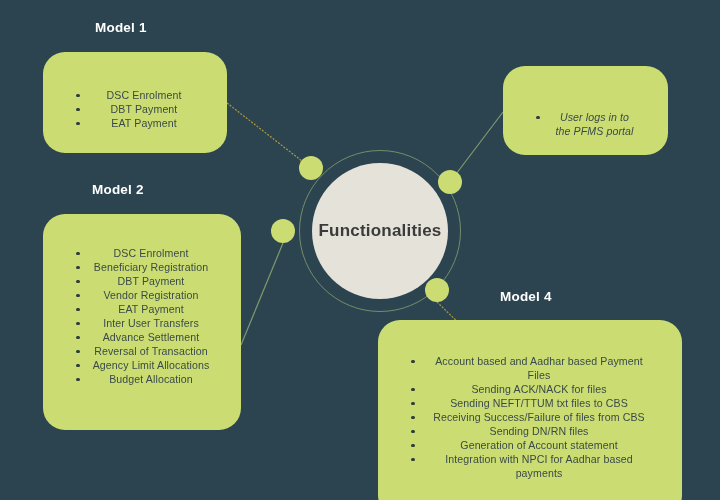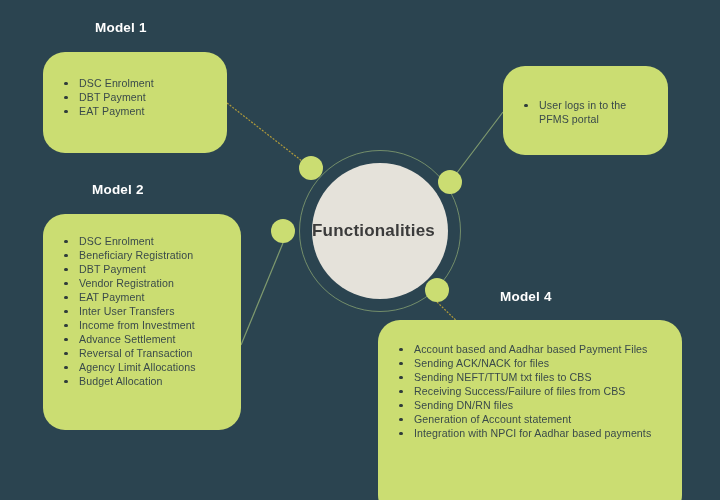--- a/index.html
+++ b/index.html
@@ -34,23 +34,24 @@
     letter-spacing: 0.2px;
     white-space: nowrap;
   }
   .model-box {
     position: absolute;
     background: #cbdd72;
     border-radius: 22px;
     box-sizing: border-box;
   }
   .model-list {
-    margin: 4px;
+    margin: 16px;
     padding: 0;
     list-style: none;
+    text-align: center;
   }
   .model-list li {
     position: relative;
     padding-left: 18px;
     color: #3a4a4a;
     font-size: 10.6px;
     line-height: 14px;
     margin-bottom: 0px;
     letter-spacing: 0.1px;
   }
@@ -70,41 +71,42 @@
     border-radius: 50%;
     box-sizing: border-box;
     opacity: 0.85;
   }
   .center-circle {
     position: absolute;
     background: #e5e2da;
     border-radius: 50%;
     display: flex;
     align-items: center;
+    justify-content: center;
   }
   .center-label {
     color: #3b3b3b;
     font-weight: bold;
     font-size: 17px;
     letter-spacing: 0.2px;
   }
   .node-dot {
     position: absolute;
     background: #cbdd72;
     border-radius: 50%;
   }
   
   #title-m1 { left: 95px;  top: 20px; }
   #title-m2 { left: 92px;  top: 182px; }
   #title-m3 { left: 561px; top: 40px; margin-top: 37px; }
   #title-m4 { left: 500px; top: 289px; }
 
   #box-m1 { left: 43px;  top: 52px;  width: 184px; height: 101px; padding: 20px 14px 0 14px; }
   #box-m2 { left: 43px;  top: 214px; width: 198px; height: 216px; padding: 16px 14px 0 14px; }
-  #box-m3 { left: 503px; top: 66px;  width: 165px; height: 89px;  padding: 28px 14px 0 14px; }
+  #box-m3 { left: 503px; top: 66px;  width: 165px; height: 89px;  padding: 28px 14px 0 14px; font-style: italic; }
   #box-m4 { left: 378px; top: 320px; width: 304px; height: 197px; padding: 18px 14px 0 14px; }
 
   #ring-outer { left: 299px; top: 150px; width: 162px; height: 162px; }
 
   #center-circle { left: 312px; top: 163px; width: 136px; height: 136px; }
 
   #node-1 { left: 299px; top: 156px; width: 24px; height: 24px; }
   #node-2 { left: 438px; top: 170px; width: 24px; height: 24px; }
   #node-3 { left: 271px; top: 219px; width: 24px; height: 24px; }
   #node-4 { left: 425px; top: 278px; width: 24px; height: 24px; }
@@ -143,21 +145,20 @@
 
   <div class="model-title" id="title-m2">Model 2</div>
   <div class="model-box" id="box-m2">
     <ul class="model-list">
         <li>DSC Enrolment</li>
         <li>Beneficiary Registration</li>
         <li>DBT Payment</li>
         <li>Vendor Registration</li>
         <li>EAT Payment</li>
         <li>Inter User Transfers</li>
-        <li>Income from Investment</li>
         <li>Advance Settlement</li>
         <li>Reversal of Transaction</li>
         <li>Agency Limit Allocations</li>
         <li>Budget Allocation</li>
       </ul>
   </div>
 
   <div class="model-title" id="title-m3">Model 3</div>
   <div class="model-box" id="box-m3">
     <ul class="model-list">

